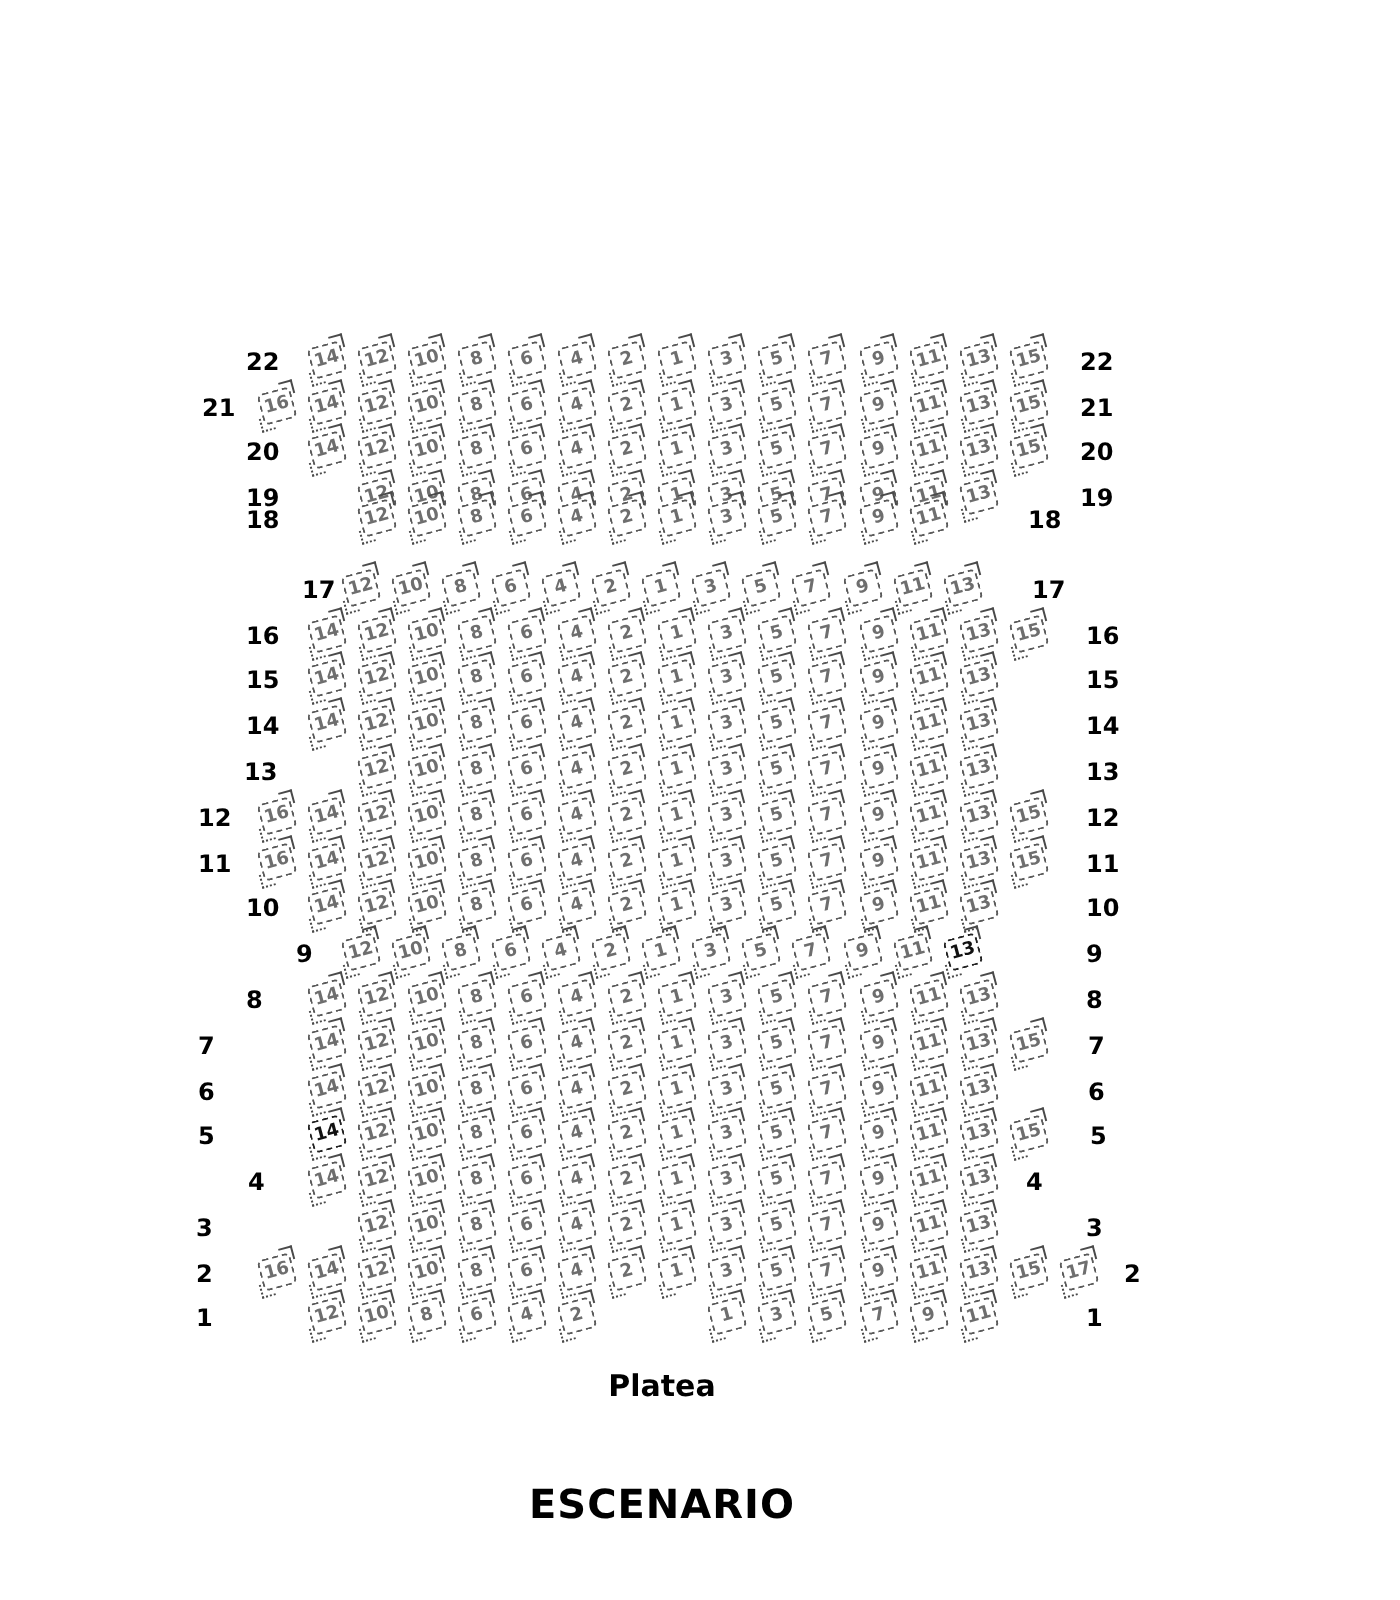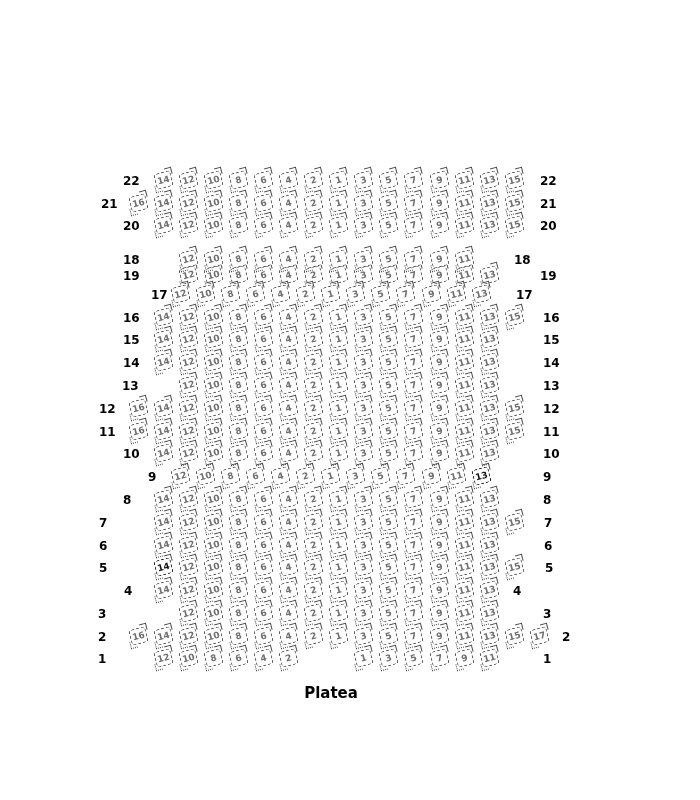--- a/index.html
+++ b/index.html
@@ -109,21 +109,21 @@
         <span class="seat" style="left: 330px;">1</span>
         <span class="seat" style="left: 355px;">3</span>
         <span class="seat" style="left: 380px;">5</span>
         <span class="seat" style="left: 405px;">7</span>
         <span class="seat" style="left: 431px;">9</span>
         <span class="seat" style="left: 456px;">11</span>
         <span class="seat" style="left: 481px;">13</span>
         <span class="seat" style="left: 506px;">15</span>
         <span class="row-label" style="left: 540px;">20</span>
       </div>
-      <div class="seat-row" style="top: 238px; margin-top: 27px;">
+      <div class="seat-row" style="top: 238px;">
         <span class="row-label" style="left: 123px;">19</span>
         <span class="seat" style="left: 180px;">12</span>
         <span class="seat" style="left: 205px;">10</span>
         <span class="seat" style="left: 230px;">8</span>
         <span class="seat" style="left: 255px;">6</span>
         <span class="seat" style="left: 280px;">4</span>
         <span class="seat" style="left: 305px;">2</span>
         <span class="seat" style="left: 330px;">1</span>
         <span class="seat" style="left: 355px;">3</span>
         <span class="seat" style="left: 380px;">5</span>
@@ -454,13 +454,14 @@
         <span class="seat" style="left: 355px;">1</span>
         <span class="seat" style="left: 380px;">3</span>
         <span class="seat" style="left: 405px;">5</span>
         <span class="seat" style="left: 431px;">7</span>
         <span class="seat" style="left: 456px;">9</span>
         <span class="seat" style="left: 481px;">11</span>
         <span class="row-label" style="left: 543px;">1</span>
       </div>
     </div>
   <div class="section-label" style="left: 331px; top: 693px;">Platea</div>
+  <div class="stage-label" style="left: 331px; top: 752px;">ESCENARIO</div>
 </div>
 
 </body></html>

